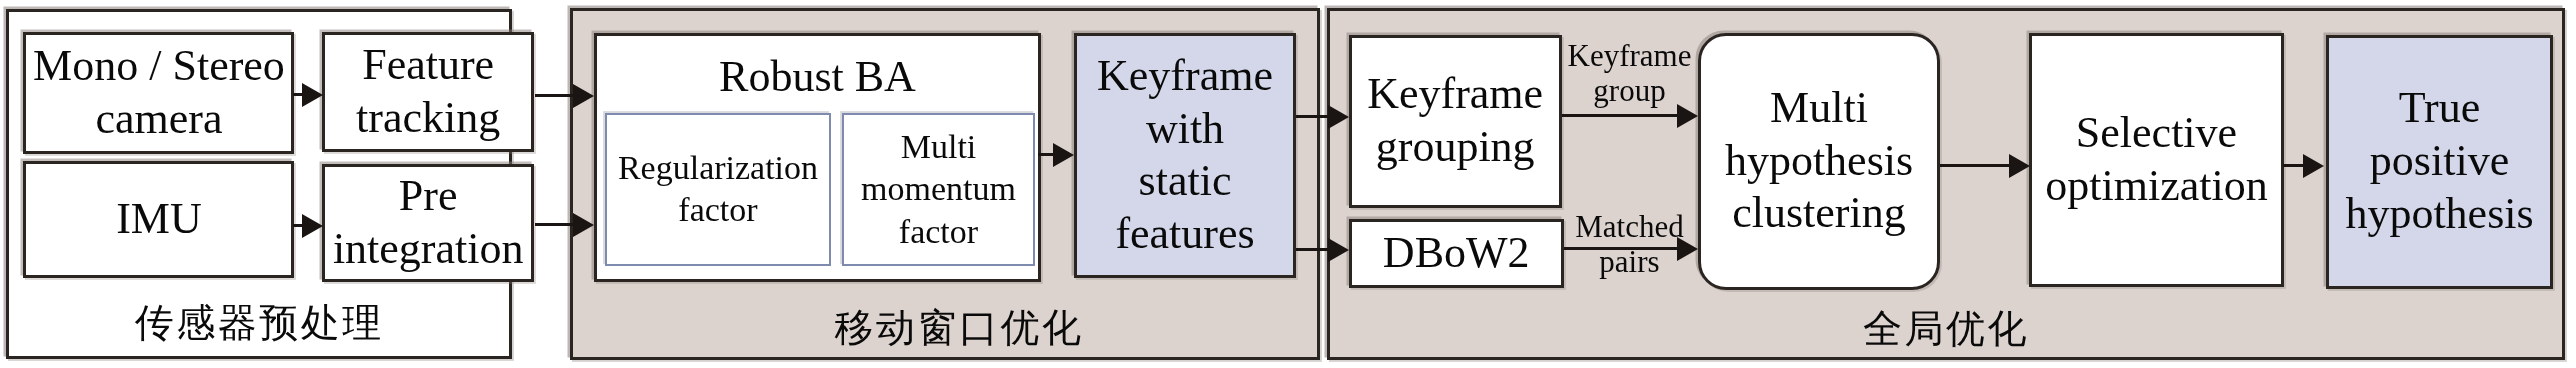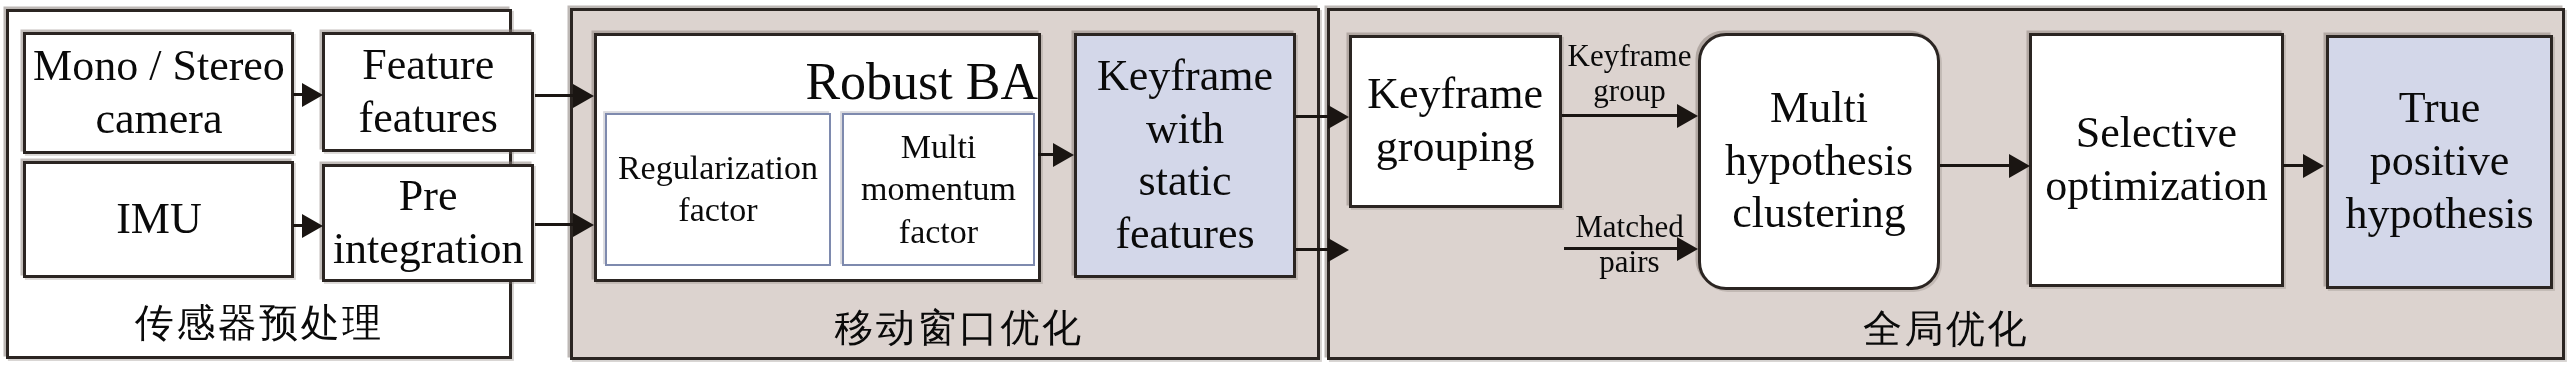--- a/index.html
+++ b/index.html
@@ -33,21 +33,21 @@
   .box.highlight{background:var(--highlight-bg,#d3d7e9);}
   .container-box{
     position:absolute;
     box-sizing:border-box;
     background:#ffffff;
     border:3.1px solid var(--box-border,#2b2522);
     box-shadow:-2.5px -2.5px 0 rgba(135,125,120,.5), 1.9px 1.9px 0 rgba(135,125,120,.3);
   }
   .container-box .title{
     position:absolute;top:17.4px;left:0;right:0;
-    text-align:right;font-size:52px;line-height:1.1;
+    text-align:center;font-size:44px;line-height:1.1;
   }
   .factor-box{
     position:absolute;
     box-sizing:border-box;
     background:#ffffff;
     border:2.5px solid var(--factor-border,#7e8aae);
     box-shadow:-1.9px -1.9px 0 rgba(150,150,160,.35);
     display:flex;align-items:center;justify-content:center;
     text-align:center;white-space:pre-line;
     font-size:34px;line-height:1.25;
@@ -81,21 +81,21 @@
 </style>
 </head>
 <body>
 
 <div id="canvas">
 
   <div class="group white" style="left:6.2px;top:8.7px;width:506px;height:350px;">
     <div class="box" style="left:14.3px;top:20.6px;width:271px;height:122px;">Mono / Stereo
 camera</div>
     <div class="box" style="left:313px;top:20.6px;width:212px;height:120px;">Feature
-features</div>
+tracking</div>
     <div class="box" style="left:14.3px;top:149px;width:271px;height:117px;">IMU</div>
     <div class="box" style="left:313px;top:152px;width:212px;height:118px;">Pre
 integration</div>
     <div class="group-label" style="bottom:13.7px;text-align:center;">传感器预处理</div>
   </div>
 
   <div class="group shaded" style="left:570px;top:7.5px;width:750px;height:352px;">
     <div class="container-box" style="left:21px;top:22.4px;width:447px;height:249px;">
       <div class="title">Robust BA</div>
       <div class="factor-box" style="left:8px;top:77px;width:226px;height:153px;">Regularization
@@ -107,20 +107,21 @@
     <div class="box highlight" style="left:501px;top:22.4px;width:222px;height:245px;">Keyframe
 with
 static
 features</div>
     <div class="group-label" style="bottom:10px;padding-left:28px;">移动窗口优化</div>
   </div>
 
   <div class="group shaded" style="left:1327px;top:7.5px;width:1238px;height:352px;">
     <div class="box" style="left:18.7px;top:24px;width:213px;height:173px;">Keyframe
 grouping</div>
+    <div class="box" style="left:18.7px;top:208px;width:215px;height:69px;">DBoW2</div>
     <div class="box" style="left:368px;top:22px;width:242px;height:257px;border-radius:28px;">Multi
 hypothesis
 clustering</div>
     <div class="box" style="left:699px;top:22px;width:255px;height:254px;">Selective
 optimization</div>
     <div class="box highlight" style="left:996px;top:24px;width:227px;height:254px;">True
 positive
 hypothesis</div>
     <div class="group-label" style="bottom:8.7px;">全局优化</div>
   </div>

